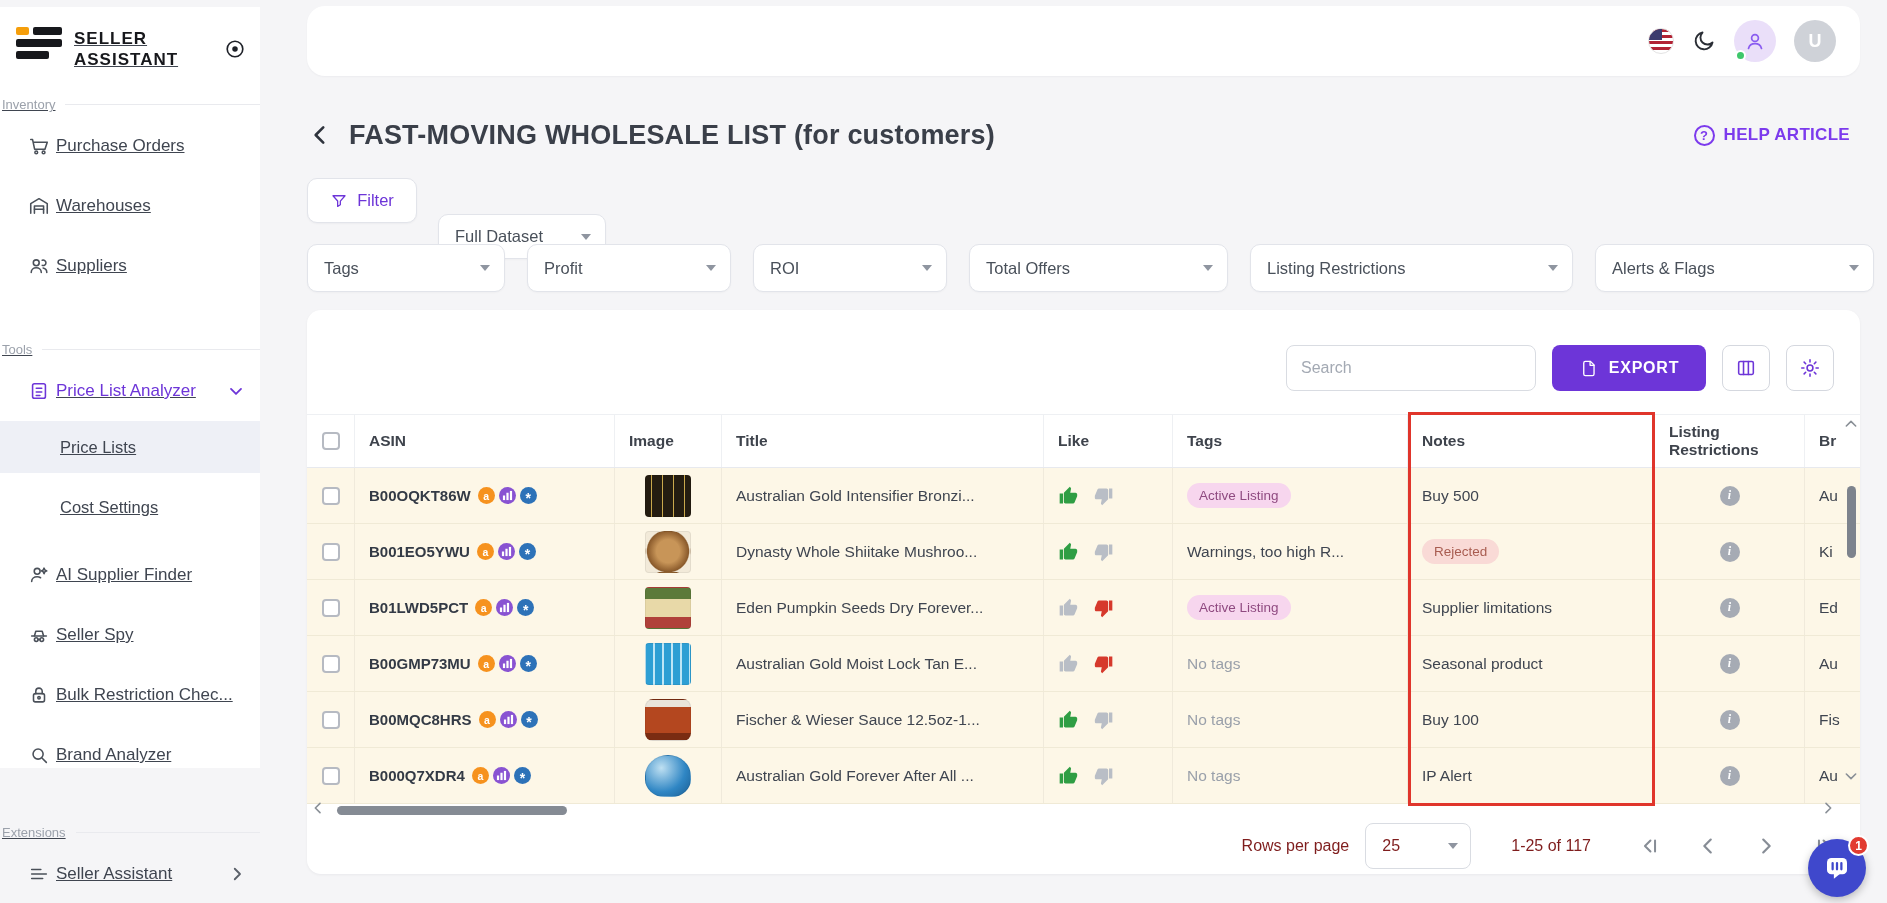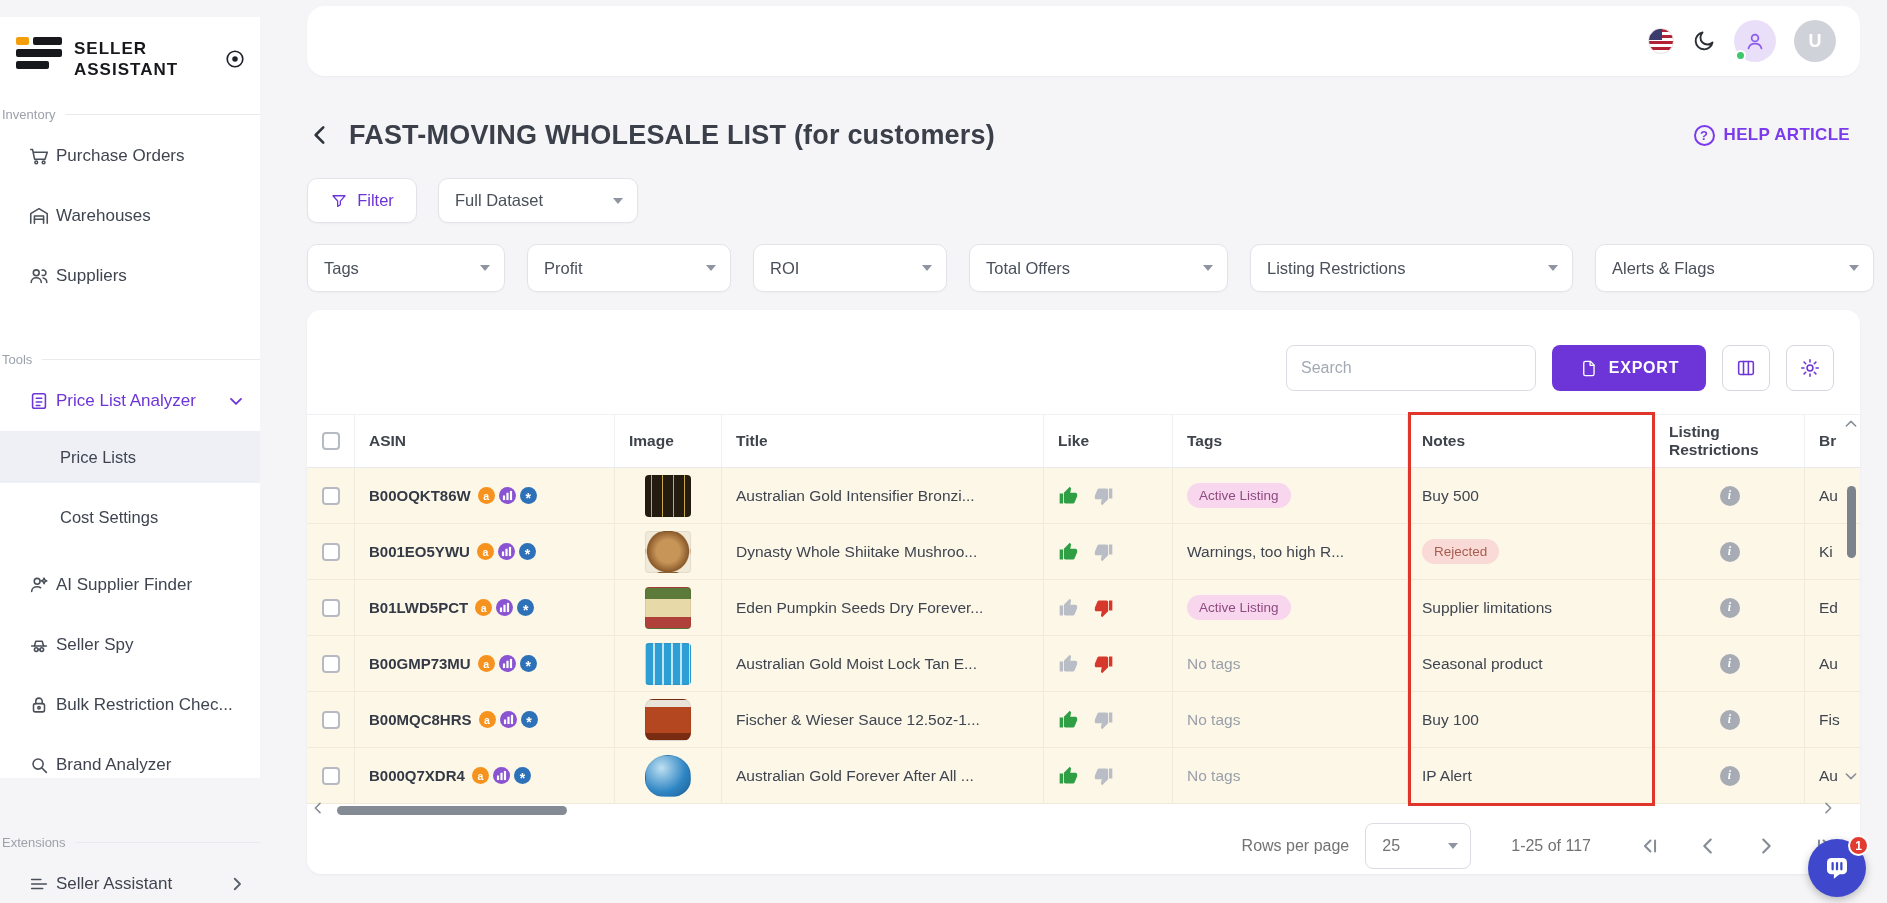--- a/index.html
+++ b/index.html
@@ -7,21 +7,21 @@
   body {
     position:relative;
     background:#f5f5f7;
     font-family:"Liberation Sans", sans-serif;
     color:#3f4550;
   }
   svg { display:block; }
   .ico { stroke:currentColor; fill:none; stroke-width:1.7; stroke-linecap:round; stroke-linejoin:round; }
 
   
-  .sidebar { position:absolute; left:0; top:17px; width:260px; height:761px; background:#fff; z-index:2; }
+  .sidebar { position:absolute; left:0; top:7px; width:260px; height:761px; background:#fff; z-index:2;text-decoration:underline; }
   .side-top { display:flex; align-items:center; padding:20px 14px 12px 16px; }
   .logo { width:46px; height:44px; display:flex; flex-direction:column; gap:4px; }
   .logo .r { display:flex; gap:4px; }
   .logo .o { width:13px; height:8px; background:#f59e0b; border-radius:2px; }
   .logo .b { height:8px; background:#17181c; border-radius:2px; flex:1; }
   .logo .b2 { height:8px; background:#17181c; border-radius:2px; width:100%; }
   .logo .b3 { height:8px; background:#17181c; border-radius:2px; width:72%; }
   .brand-text { margin-left:12px; font-weight:bold; font-size:17px; line-height:21px; letter-spacing:1px; color:#17181c; }
   .collapse-btn { margin-left:auto; color:#1e2128; cursor:pointer; }
   .side-section { margin:14px 0 4px 0; padding-left:2px; display:flex; align-items:center; gap:10px; color:#9ba1ab; font-size:13px; }
@@ -56,21 +56,21 @@
   .help-q { width:21px; height:21px; border-radius:50%; border:2px solid #7c3aed; font-size:13px; display:flex; align-items:center; justify-content:center; font-weight:bold; }
 
   
   .filter-row { position:absolute; left:307px; top:178px; display:flex; gap:21px; }
   .btn-filter { width:110px; height:45px; background:#fff; border:1px solid #e2e4ea; border-radius:10px; display:flex;
                 align-items:center; justify-content:center; gap:9px; color:#6d35d8; font-size:16.5px; font-weight:500; cursor:pointer;
                 box-shadow:0 1px 2px rgba(16,24,40,.04); }
   .select { background:#fff; border:1px solid #e2e4ea; border-radius:10px; height:45px; display:flex; align-items:center;
             padding:0 14px 0 16px; font-size:16.5px; color:#49505a; cursor:pointer; box-shadow:0 1px 2px rgba(16,24,40,.03); }
   .select .caret { margin-left:auto; width:0; height:0; border-left:5.5px solid transparent; border-right:5.5px solid transparent; border-top:6.5px solid #8f95a0; }
-  .sel-dataset { width:200px; }
+  .sel-dataset { width:168px;margin-top:36px; }
   .dropdown-row { position:absolute; left:307px; top:244px; display:flex; gap:22px; }
   .dropdown-row .select { height:48px; }
   .w1{width:198px;} .w2{width:204px;} .w3{width:194px;} .w4{width:259px;} .w5{width:323px;} .w6{width:279px;}
 
   
   .table-card { position:absolute; left:307px; top:310px; width:1553px; height:564px; background:#fff; border-radius:14px;
                 box-shadow:0 1px 3px rgba(16,24,40,.05); }
   .card-toolbar { height:104px; display:flex; align-items:center; justify-content:flex-end; gap:16px; padding:12px 26px 0 26px; }
   .search-box { width:250px; height:46px; border:1px solid #d9dce2; border-radius:8px; padding:0 14px; font-size:16px; color:#6d28d9; outline:none; font-family:"Liberation Sans",sans-serif;margin-left:8px; }
   .search-box::placeholder { color:#a3a9b3; }
@@ -116,21 +116,21 @@
 
   
   .h-thumb { position:absolute; left:337px; top:806px; width:230px; height:9px; background:#858b94; border-radius:5px; z-index:4; cursor:pointer; }
   .h-arrow-l { position:absolute; left:310px; top:800px; color:#8a9097; z-index:4; cursor:pointer; }
   .h-arrow-r { position:absolute; left:1820px; top:800px; color:#8a9097; z-index:4; cursor:pointer; }
   .v-arrow-up { position:absolute; left:1843px; top:416px; color:#8a9097; z-index:4; cursor:pointer; }
   .v-thumb { position:absolute; left:1847px; top:486px; width:9px; height:72px; background:#7d838d; border-radius:5px; z-index:4; cursor:pointer; }
   .v-arrow-dn { position:absolute; left:1843px; top:768px; color:#8a9097; z-index:4; cursor:pointer; }
 
   
-  .table-footer { position:absolute; left:0; top:508px; width:1553px; height:56px; display:flex; align-items:center; justify-content:flex-end; padding-right:25px; font-size:16px; color:#737373; }
+  .table-footer { position:absolute; left:0; top:508px; width:1553px; height:56px; display:flex; align-items:center; justify-content:flex-end; padding-right:25px; font-size:16px; color:#7f1d1d; }
   .rpp-label { margin-right:16px; }
   .rpp-select { width:106px; height:46px; border:1px solid #d9dce2; border-radius:8px; display:flex; align-items:center; padding:0 12px 0 16px; cursor:pointer; }
   .rpp-select .caret { margin-left:auto; width:0; height:0; border-left:5.5px solid transparent; border-right:5.5px solid transparent; border-top:6.5px solid #8f95a0; }
   .range-label { margin-left:40px; margin-right:48px; }
   .pager { display:flex; align-items:center; gap:36px; color:#878d96; }
   .pager span { cursor:pointer; display:flex; }
 
   
   .chat-bubble { position:absolute; left:1808px; top:839px; width:58px; height:58px; border-radius:50%; background:#3f48cc;
                  display:flex; align-items:center; justify-content:center; z-index:10; cursor:pointer; box-shadow:0 3px 8px rgba(0,0,0,.25); }

